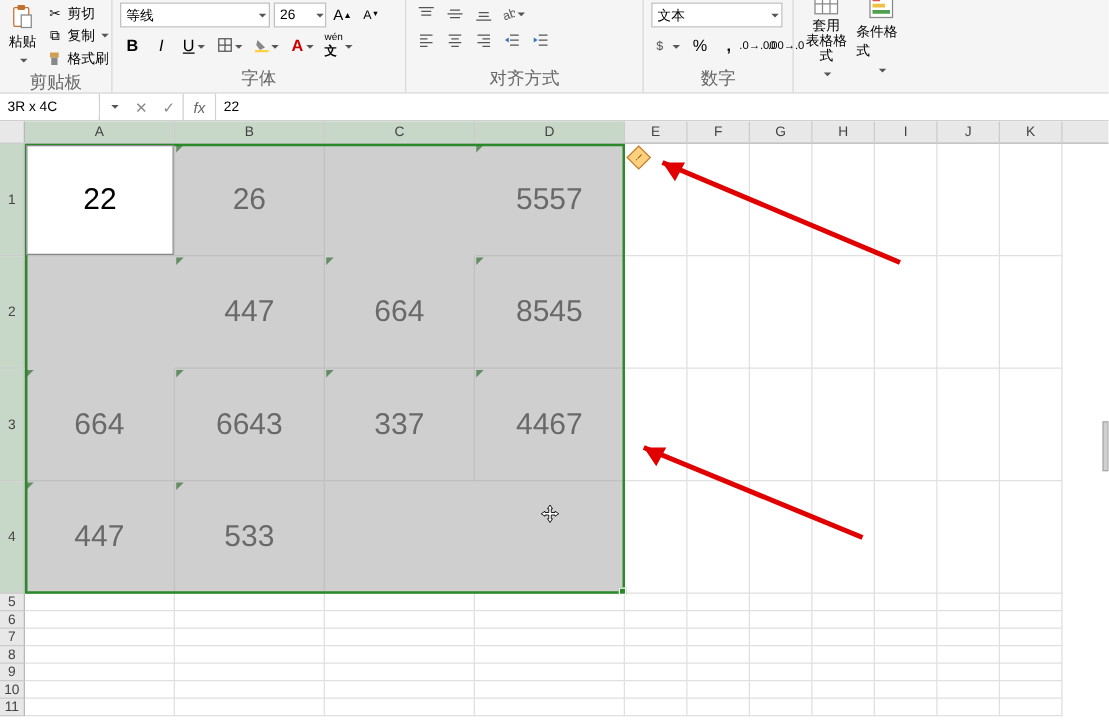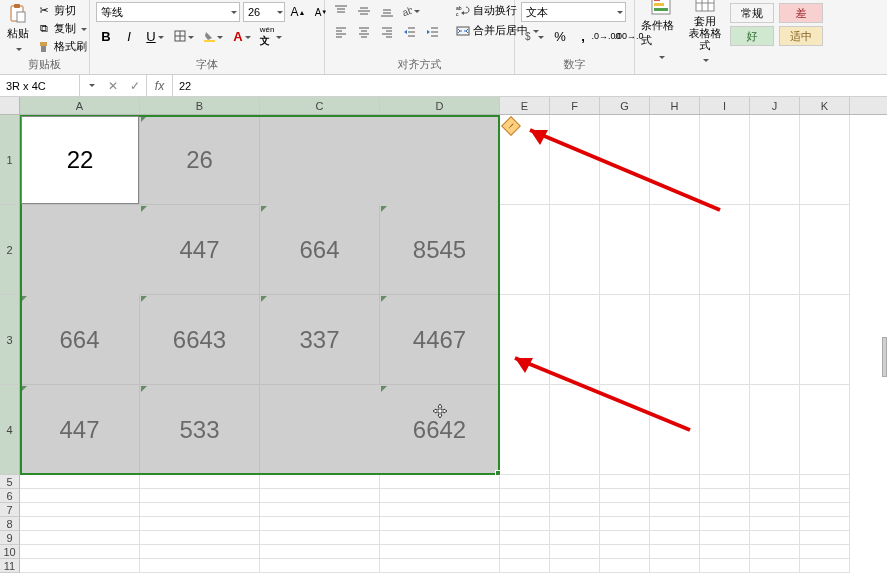--- a/index.html
+++ b/index.html
@@ -1,21 +1,21 @@
 <!DOCTYPE html>
 <html><head>
 <meta charset="utf-8">
 <style>
   * { box-sizing: border-box; margin: 0; padding: 0; }
   body { font-family: "Microsoft YaHei", Arial, sans-serif; font-size: 12px; background: #fff; overflow: hidden; width: 887px; height: 576px; position: relative; }
 
   
   .ribbon { background: #f5f5f5; border-bottom: 1px solid #d0d0d0; height: 75px; display: flex; }
   .ribbon-group { border-right: 1px solid #d8d8d8; padding: 2px 6px 0 6px; display: flex; flex-direction: column; justify-content: space-between; }
-  .ribbon-group-label { text-align: center; font-size: 11px; color: #666; padding: 2px 0; }
+  .ribbon-group-label { text-align: center; font-size: 14px; color: #666; padding: 2px 0; }
   .ribbon-body { flex: 1; display: flex; align-items: flex-start; gap: 4px; }
 
   .btn-big { display: flex; flex-direction: column; align-items: center; justify-content: center; width: 40px; height: 52px; cursor: pointer; font-size: 11px; gap: 2px; }
   .btn-small { display: flex; align-items: center; gap: 3px; height: 17px; padding: 0 3px; font-size: 11px; cursor: pointer; white-space: nowrap; }
   .stack { display: flex; flex-direction: column; gap: 1px; }
   .row { display: flex; align-items: center; gap: 3px; }
 
   .icon { display: inline-flex; width: 14px; height: 14px; align-items: center; justify-content: center; }
   .icon-lg { width: 24px; height: 24px; }
   .caret::after { content: ""; display: inline-block; border-top: 3px solid #555; border-left: 3px solid transparent; border-right: 3px solid transparent; margin-left: 2px; vertical-align: middle; }
@@ -104,21 +104,21 @@
           <span>格式刷</span>
         </div>
       </div>
     </div>
     <div class="ribbon-group-label">剪贴板</div>
   </div>
 
   <div class="ribbon-group" style="width:235px">
     <div class="ribbon-body stack" style="gap:4px">
       <div class="row">
-        <div class="combo" style="width:144px">
+        <div class="combo" style="width:120px">
           <input value="等线" style="">
           <span class="caret"></span>
         </div>
         <div class="combo" style="width:42px">
           <input value="26" style="">
           <span class="caret"></span>
         </div>
         <span class="font-btn" style="font-size:12px">A<sup style="font-size:7px">▲</sup></span>
         <span class="font-btn" style="font-size:10px">A<sup style="font-size:6px">▼</sup></span>
       </div>
@@ -242,44 +242,20 @@
           <span class="align-btn">
               <svg width="14" height="14">
                 <g stroke="#555">
                   <line x1="5" y1="3" x2="12" y2="3"></line>
                   <line x1="5" y1="7" x2="12" y2="7"></line>
                   <line x1="5" y1="11" x2="12" y2="11"></line>
                 </g>
                 <path d="M1 5 L4 7 L1 9 Z" fill="#3070c0"></path>
               </svg>
             </span>
-        </div>
-      </div>
-      <div class="stack" style="gap:3px;margin-left:6px">
-        <div class="btn-small">
-          <span class="icon">
-              <svg width="14" height="12">
-                <text x="0" y="5" font-size="5">ab</text>
-                <path d="M10 2 C14 2 14 8 10 8 L6 8" fill="none" stroke="#555"></path>
-                <path d="M8 6 L5 8 L8 10 Z" fill="#555"></path>
-                <text x="0" y="11" font-size="5">c</text>
-              </svg>
-            </span>
-          <span>自动换行</span>
-        </div>
-        <div class="btn-small">
-          <span class="icon">
-              <svg width="14" height="12">
-                <rect x="1" y="2" width="12" height="8" fill="none" stroke="#555"></rect>
-                <path d="M3 6 L6 6 M2 4 L4 6 L2 8" fill="none" stroke="#3070c0"></path>
-                <path d="M11 6 L8 6 M12 4 L10 6 L12 8" fill="none" stroke="#3070c0"></path>
-              </svg>
-            </span>
-          <span>合并后居中</span>
-          <span class="caret"></span>
         </div>
       </div>
     </div>
     <div class="ribbon-group-label">对齐方式</div>
   </div>
 
   <div class="ribbon-group" style="width:120px">
     <div class="ribbon-body stack" style="gap:4px">
       <div class="combo" style="width:105px">
         <input value="文本" style="">
@@ -298,55 +274,45 @@
           </span>
         <span class="font-btn" style="font-size:9px">.0→.00</span>
         <span class="font-btn" style="font-size:9px">.00→.0</span>
       </div>
     </div>
     <div class="ribbon-group-label">数字</div>
   </div>
 
   <div class="ribbon-group" style="flex:1;border-right:none">
     <div class="ribbon-body">
-      <div class="btn-big">
-        <span class="icon icon-lg">
-            <svg width="22" height="22">
-              <rect x="2" y="2" width="18" height="18" fill="#fff" stroke="#888"></rect>
-              <rect x="4" y="4" width="6" height="3" fill="#e05050"></rect>
-              <rect x="4" y="9" width="10" height="3" fill="#f0c040"></rect>
-              <rect x="4" y="14" width="14" height="3" fill="#50a050"></rect>
-            </svg>
-          </span>
-        <span>条件格式</span>
-        <span class="caret"></span>
-      </div>
       <div class="btn-big">
         <span class="icon icon-lg">
             <svg width="22" height="22">
               <rect x="2" y="2" width="18" height="18" fill="#fff" stroke="#888"></rect>
               <rect x="2" y="2" width="18" height="5" fill="#4080c0"></rect>
               <line x1="2" y1="12" x2="20" y2="12" stroke="#888"></line>
               <line x1="8" y1="7" x2="8" y2="20" stroke="#888"></line>
               <line x1="14" y1="7" x2="14" y2="20" stroke="#888"></line>
             </svg>
           </span>
         <span style="white-space:pre-line;text-align:center;line-height:1.1">套用
 表格格式</span>
         <span class="caret"></span>
       </div>
-      <div class="stack">
-        <div class="row">
-          <div class="style-cell">常规</div>
-          <div class="style-cell" style="background:#f8d0d0;color:#a03030">差</div>
-        </div>
-        <div class="row">
-          <div class="style-cell" style="background:#d0e8d0;color:#2a6a2a">好</div>
-          <div class="style-cell" style="background:#f8e8c0;color:#806020">适中</div>
-        </div>
+      <div class="btn-big">
+        <span class="icon icon-lg">
+            <svg width="22" height="22">
+              <rect x="2" y="2" width="18" height="18" fill="#fff" stroke="#888"></rect>
+              <rect x="4" y="4" width="6" height="3" fill="#e05050"></rect>
+              <rect x="4" y="9" width="10" height="3" fill="#f0c040"></rect>
+              <rect x="4" y="14" width="14" height="3" fill="#50a050"></rect>
+            </svg>
+          </span>
+        <span>条件格式</span>
+        <span class="caret"></span>
       </div>
     </div>
   </div>
 </div>
 
 <div class="fx-bar">
   <div class="namebox">
     <input value="3R x 4C" style="">
   </div>
   <div class="fx-icons">
@@ -386,20 +352,21 @@
       <div class="row-h" style="height: 14px;">7</div>
       <div class="row-h" style="height: 14px;">8</div>
       <div class="row-h" style="height: 14px;">9</div>
       <div class="row-h" style="height: 14px;">10</div>
       <div class="row-h" style="height: 14px;">11</div>
     </div>
   <div class="cells">
 
   <div class="cell" style="left: 0px; top: 0px; width: 120px; height: 90px;">22<div class="text-tri"></div></div>
       <div class="cell" style="left: 120px; top: 0px; width: 120px; height: 90px;">26<div class="text-tri"></div></div>
+      <div class="cell" style="left: 360px; top: 0px; width: 120px; height: 90px;">5557<div class="text-tri"></div></div>
       <div class="cell" style="left: 480px; top: 0px; width: 50px; height: 90px; font-size: 11px;"></div>
       <div class="cell" style="left: 530px; top: 0px; width: 50px; height: 90px; font-size: 11px;"></div>
       <div class="cell" style="left: 580px; top: 0px; width: 50px; height: 90px; font-size: 11px;"></div>
       <div class="cell" style="left: 630px; top: 0px; width: 50px; height: 90px; font-size: 11px;"></div>
       <div class="cell" style="left: 680px; top: 0px; width: 50px; height: 90px; font-size: 11px;"></div>
       <div class="cell" style="left: 730px; top: 0px; width: 50px; height: 90px; font-size: 11px;"></div>
       <div class="cell" style="left: 780px; top: 0px; width: 50px; height: 90px; font-size: 11px;"></div>
       <div class="cell" style="left: 120px; top: 90px; width: 120px; height: 90px;">447<div class="text-tri"></div></div>
       <div class="cell" style="left: 240px; top: 90px; width: 120px; height: 90px;">664<div class="text-tri"></div></div>
       <div class="cell" style="left: 360px; top: 90px; width: 120px; height: 90px;">8545<div class="text-tri"></div></div>
@@ -416,21 +383,20 @@
       <div class="cell" style="left: 360px; top: 180px; width: 120px; height: 90px;">4467<div class="text-tri"></div></div>
       <div class="cell" style="left: 480px; top: 180px; width: 50px; height: 90px; font-size: 11px;"></div>
       <div class="cell" style="left: 530px; top: 180px; width: 50px; height: 90px; font-size: 11px;"></div>
       <div class="cell" style="left: 580px; top: 180px; width: 50px; height: 90px; font-size: 11px;"></div>
       <div class="cell" style="left: 630px; top: 180px; width: 50px; height: 90px; font-size: 11px;"></div>
       <div class="cell" style="left: 680px; top: 180px; width: 50px; height: 90px; font-size: 11px;"></div>
       <div class="cell" style="left: 730px; top: 180px; width: 50px; height: 90px; font-size: 11px;"></div>
       <div class="cell" style="left: 780px; top: 180px; width: 50px; height: 90px; font-size: 11px;"></div>
       <div class="cell" style="left: 0px; top: 270px; width: 120px; height: 90px;">447<div class="text-tri"></div></div>
       <div class="cell" style="left: 120px; top: 270px; width: 120px; height: 90px;">533<div class="text-tri"></div></div>
-      <div class="cell" style="left: 360px; top: 270px; width: 120px; height: 90px;">6642<div class="text-tri"></div></div>
       <div class="cell" style="left: 480px; top: 270px; width: 50px; height: 90px; font-size: 11px;"></div>
       <div class="cell" style="left: 530px; top: 270px; width: 50px; height: 90px; font-size: 11px;"></div>
       <div class="cell" style="left: 580px; top: 270px; width: 50px; height: 90px; font-size: 11px;"></div>
       <div class="cell" style="left: 630px; top: 270px; width: 50px; height: 90px; font-size: 11px;"></div>
       <div class="cell" style="left: 680px; top: 270px; width: 50px; height: 90px; font-size: 11px;"></div>
       <div class="cell" style="left: 730px; top: 270px; width: 50px; height: 90px; font-size: 11px;"></div>
       <div class="cell" style="left: 780px; top: 270px; width: 50px; height: 90px; font-size: 11px;"></div>
       <div class="cell" style="left: 0px; top: 360px; width: 120px; height: 14px; font-size: 11px;"></div>
       <div class="cell" style="left: 120px; top: 360px; width: 120px; height: 14px; font-size: 11px;"></div>
       <div class="cell" style="left: 240px; top: 360px; width: 120px; height: 14px; font-size: 11px;"></div>

